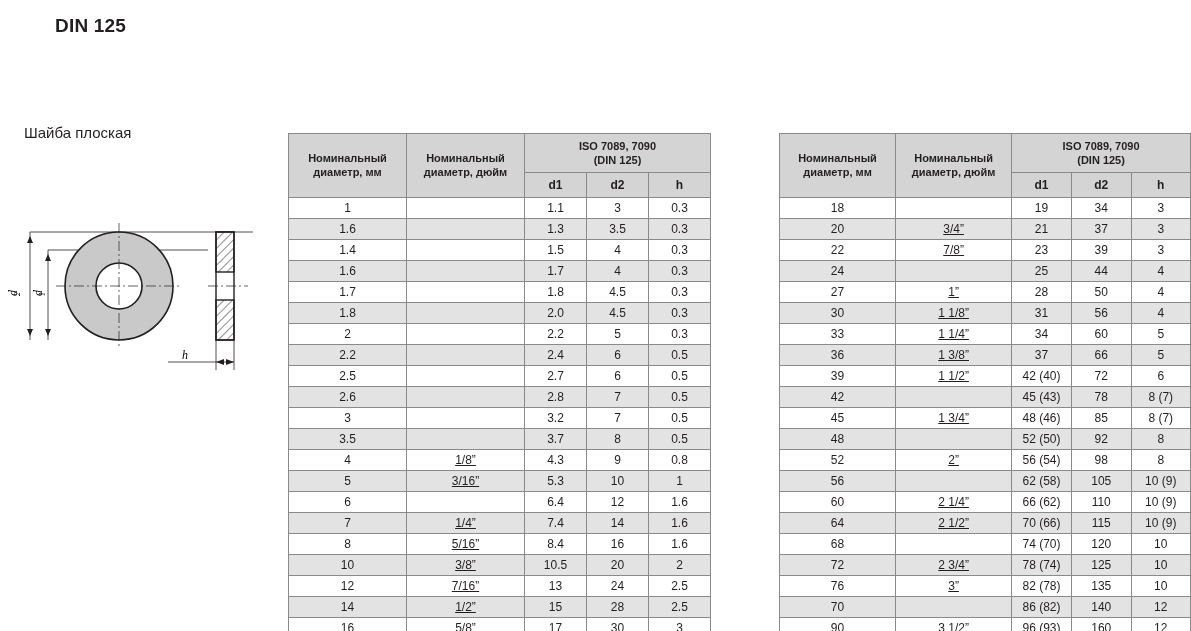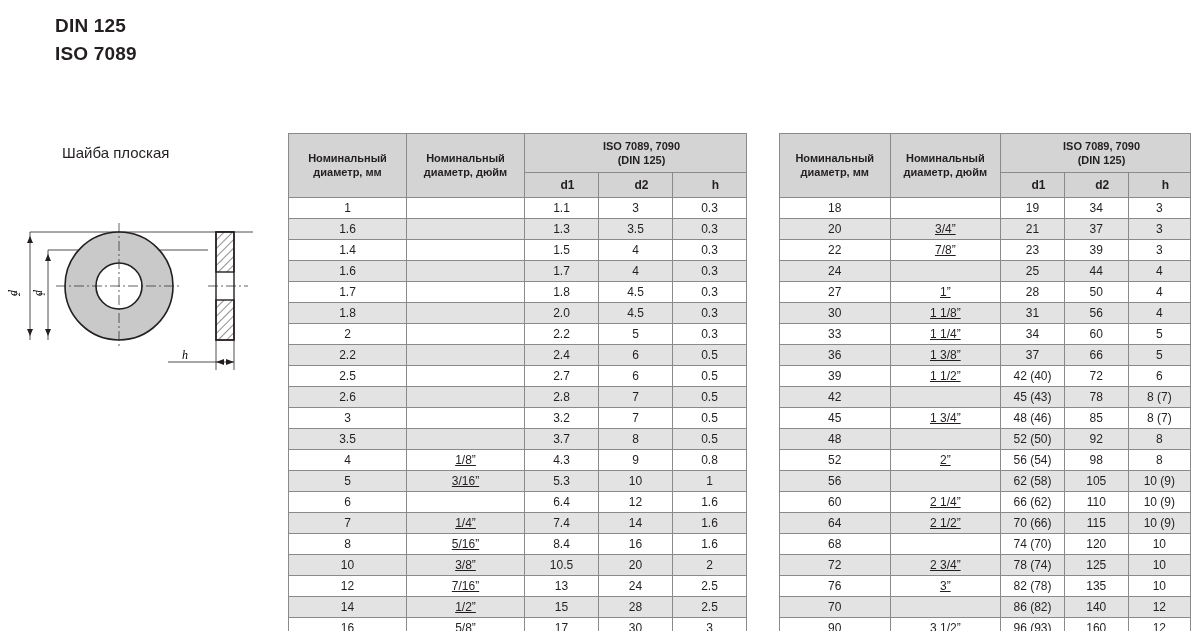--- a/index.html
+++ b/index.html
@@ -30,24 +30,23 @@
   }
   .titles .std {
     font-size: 19px;
     font-weight: bold;
     line-height: 28px;
     letter-spacing: .2px;
   }
   .subtitle {
     position: absolute;
     left: 24px;
-    top: 144px;
+    top: 124px;
     font-size: 15px;
     color: #231f20;
-    margin-left: 38px;
   }
   
   .drawing {
     position: absolute;
     left: 8px;
     top: 210px;
     width: 265px;
     height: 180px;
   }
   .drawing svg { display: block; }
@@ -70,21 +69,20 @@
     padding: 0;
     height: 20px;
     line-height: 1.05;
     font-weight: normal;
     color: #231f20;
   }
   table.spec thead th {
     background: #d4d4d4;
     font-weight: bold;
     font-size: 11px;
-    padding-left: 12px;
   }
   table.spec thead th.nom {
     width: 113px;
     padding: 14px 2px;
     line-height: 1.25;
   }
   table.spec thead th.grp {
     height: 38px;
     line-height: 1.3;
   }
@@ -113,21 +111,20 @@
     font-family: "Liberation Serif", serif;
   }
 </style>
 </head>
 <body>
 
 <div class="page">
 
   <div class="titles">
     <div class="std">DIN 125</div>
-    <div class="std">ISO 7089</div>
   </div>
 
   <div class="subtitle">Шайба плоская</div>
 
   <div class="drawing">
     <svg width="265" height="180" viewBox="0 0 265 180" xmlns="http://www.w3.org/2000/svg">
       <defs>
         <pattern id="hatch" width="6" height="6" patternTransform="rotate(45)" patternUnits="userSpaceOnUse">
           <line x1="0" y1="0" x2="0" y2="6" stroke="#231f20" stroke-width="1"></line>
         </pattern>

